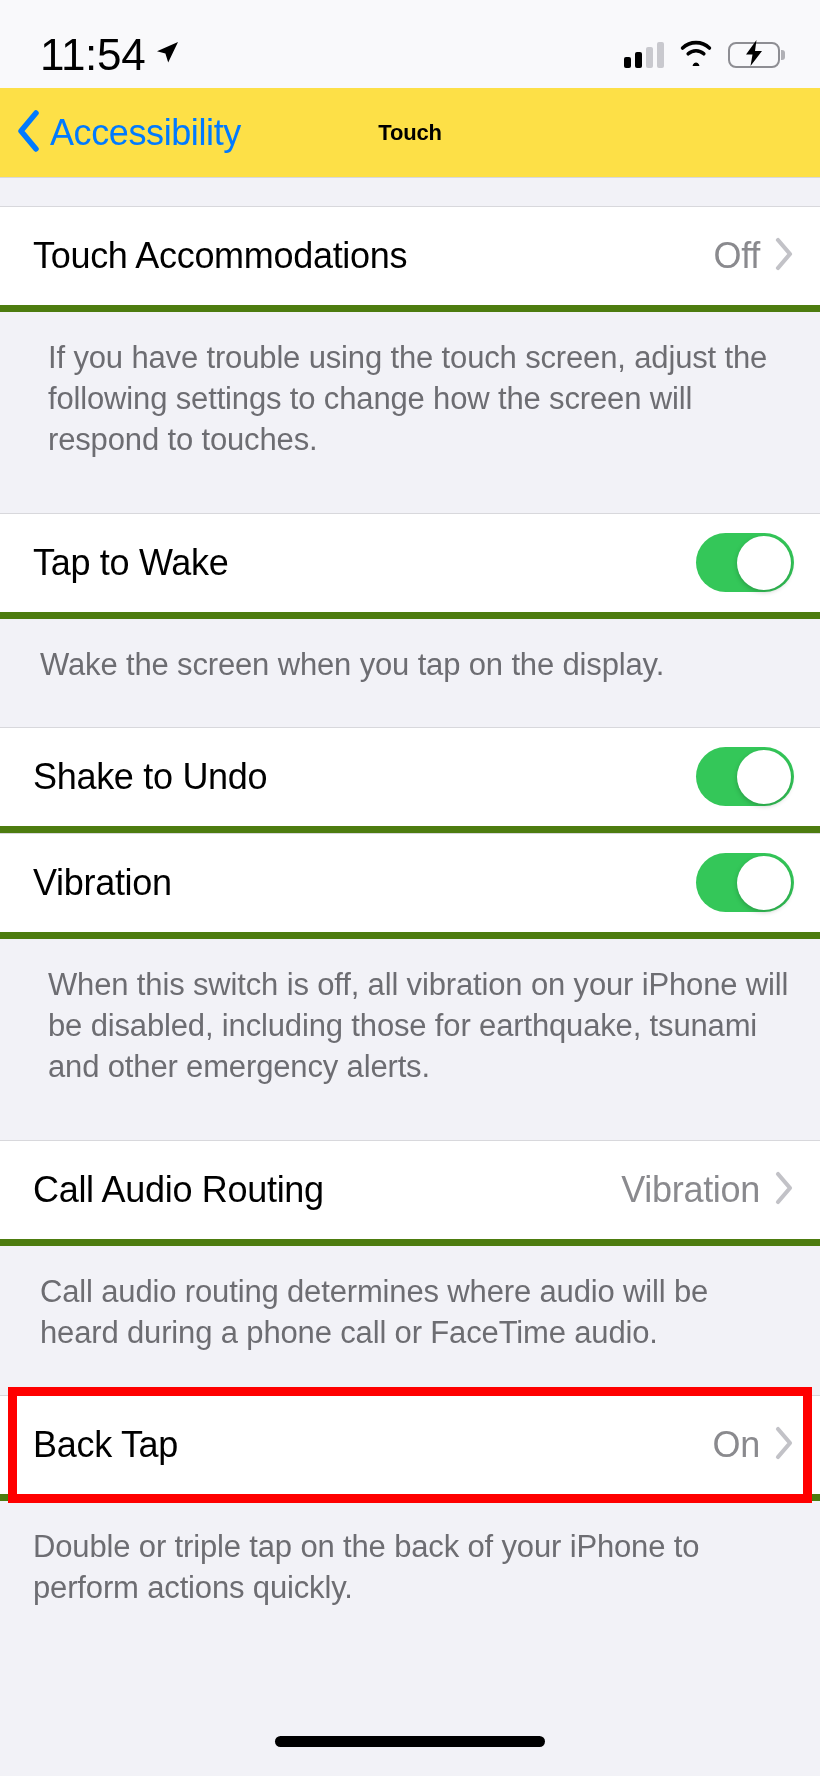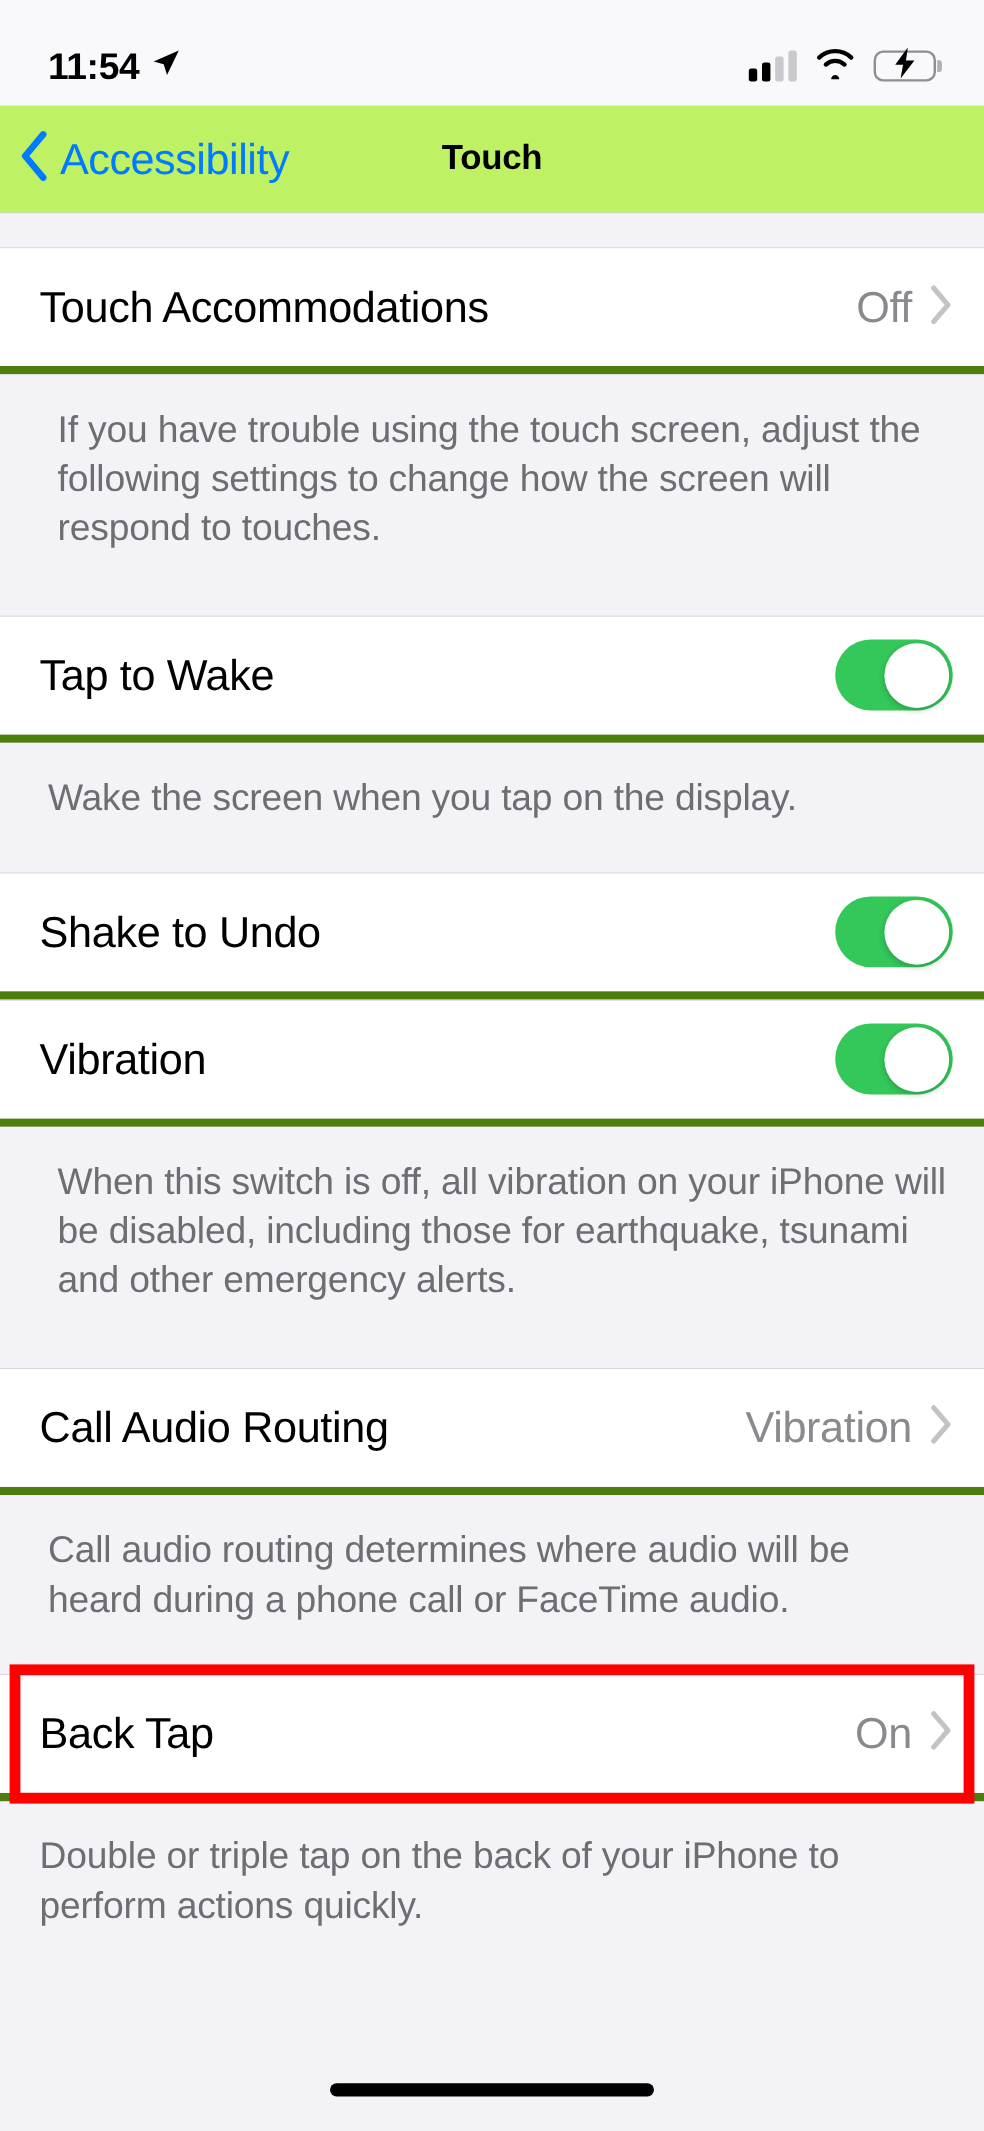--- a/index.html
+++ b/index.html
@@ -36,22 +36,22 @@
     flex: 0 0 auto;
   }
 
   .status-left {
     display: flex;
     align-items: center;
     gap: 9px;
   }
 
   .status-time {
-    font-size: 31px;
-    font-weight: 700;
+    font-size: 44px;
+    font-weight: 400;
     color: #000;
     letter-spacing: -0.3px;
     line-height: 1;
   }
 
   .loc-arrow { display:block; }
 
   .status-right {
     display: flex;
     align-items: center;
@@ -106,21 +106,21 @@
     position: absolute;
     left: 50%;
     top: 50%;
     transform: translate(-50%,-50%);
   }
 
   
   .nav-bar {
     position: relative;
     height: 90px;
-    background: #bef264;
+    background: #fde047;
     display: flex;
     align-items: center;
     flex: 0 0 auto;
     border-bottom: 1px solid #d8d8dc;
   }
 
   .nav-back {
     display: flex;
     align-items: center;
     gap: 10px;
@@ -133,21 +133,21 @@
     font-size: 36px;
     color: #007aff;
     letter-spacing: -0.4px;
   }
 
   .nav-title {
     position: absolute;
     left: 0;
     right: 0;
     text-align: center;
-    font-size: 29px;
+    font-size: 22px;
     font-weight: 700;
     color: #000;
     letter-spacing: -0.2px;
     pointer-events: none;
   }
 
   
   .content {
     flex: 1 1 auto;
     background: #f2f2f7;

